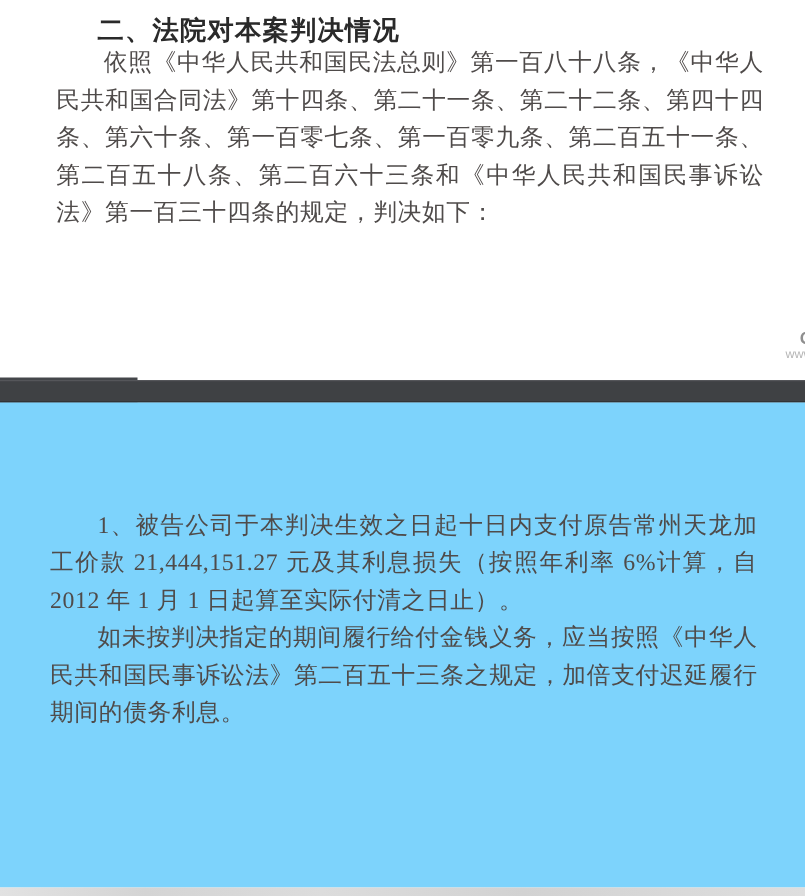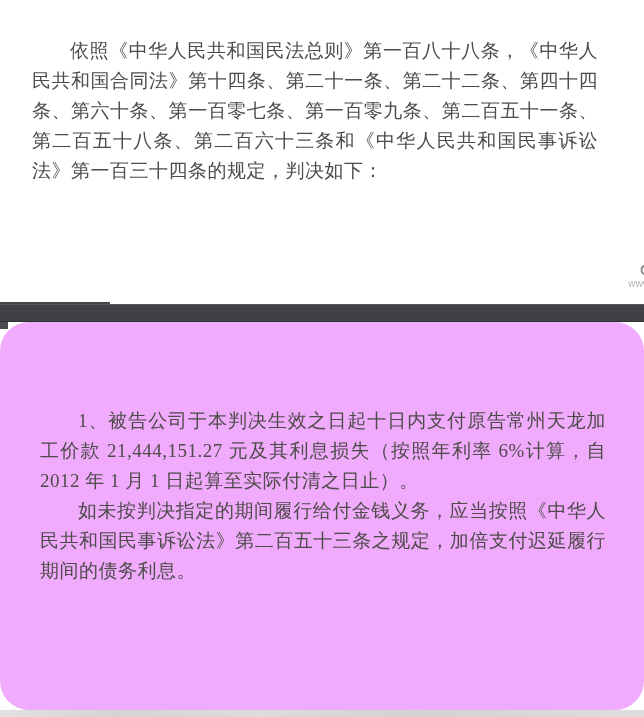--- a/index.html
+++ b/index.html
@@ -27,21 +27,21 @@
     position: absolute;
     left: 78px;
     top: 10px;
     font-size: 21px;
     font-weight: bold;
     color: #2a2a2a;
     letter-spacing: 1px;
   }
   .p1-body {
     position: absolute;
-    left: 32px;
+    left: 45px;
     top: 36px;
     width: 566px;
     font-size: 19px;
     line-height: 30px;
     color: #4f4b4a;
     text-align: justify;
     text-indent: 2em;
     letter-spacing: 0.5px;
   }
   .watermark {
@@ -88,22 +88,21 @@
     width: 8px;
     height: 7px;
     background: #4a4b4e;
   }
   
   .page2 {
     position: absolute;
     left: 0; top: 322px;
     width: 644px;
     height: 388px;
-    background: #f0abfc;
-    border-radius: 29px;
+    background: #7dd3fc;
   }
   .p2-body {
     position: absolute;
     left: 40px;
     top: 84px;
     width: 566px;
     font-size: 19px;
     line-height: 30px;
     color: #4f4b4a;
     text-align: justify;
@@ -121,20 +120,21 @@
     height: 7px;
     background: linear-gradient(to right, #e2e2e2 0%, #d4d4d4 18%, #dcdcdc 40%, #d2d2d2 65%, #dedede 100%);
   }
 </style>
 </head>
 <body>
 
 <div class="screen">
 
   <div class="page1">
+    <div class="doc-heading">二、法院对本案判决情况</div>
     <div class="p1-body">依照《中华人民共和国民法总则》第一百八十八条，《中华人民共和国合同法》第十四条、第二十一条、第二十二条、第四十四条、第六十条、第一百零七条、第一百零九条、第二百五十一条、第二百五十八条、第二百六十三条和《中华人民共和国民事诉讼法》第一百三十四条的规定，判决如下：</div>
     <div class="watermark">
       <span class="wm-line1">C</span>
       <span class="wm-line2">www</span>
     </div>
   </div>
 
   <div class="divider-left-cap"></div>
   <div class="divider"></div>
   <div class="divider-notch"></div>

